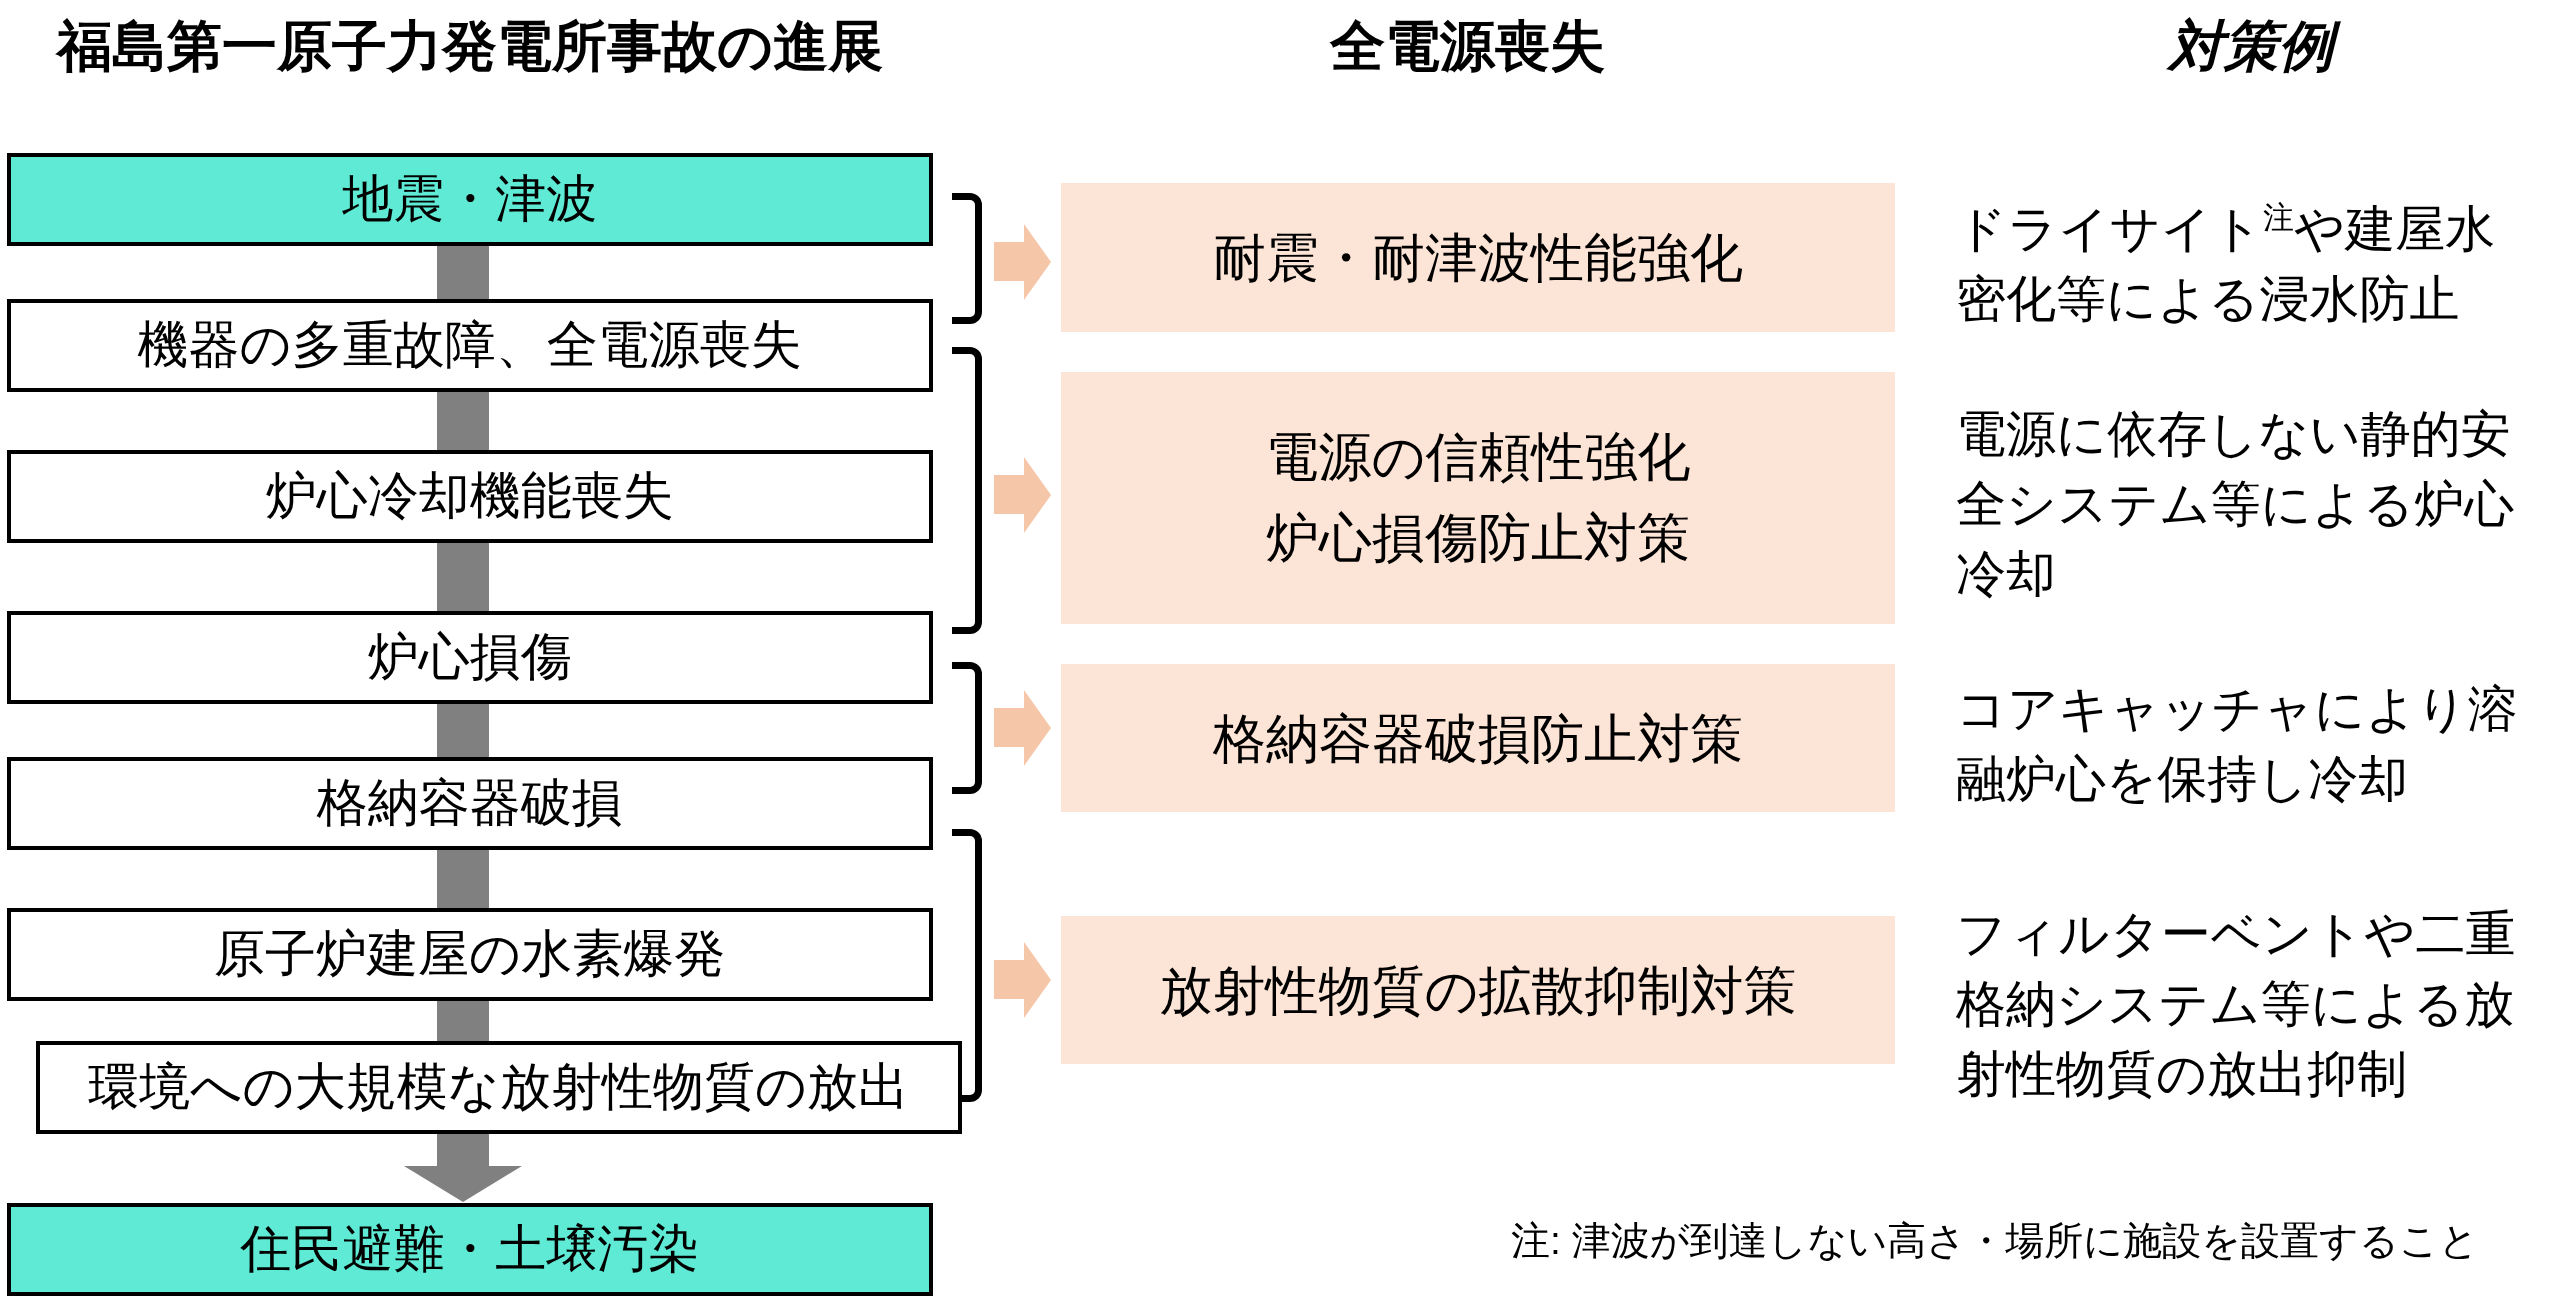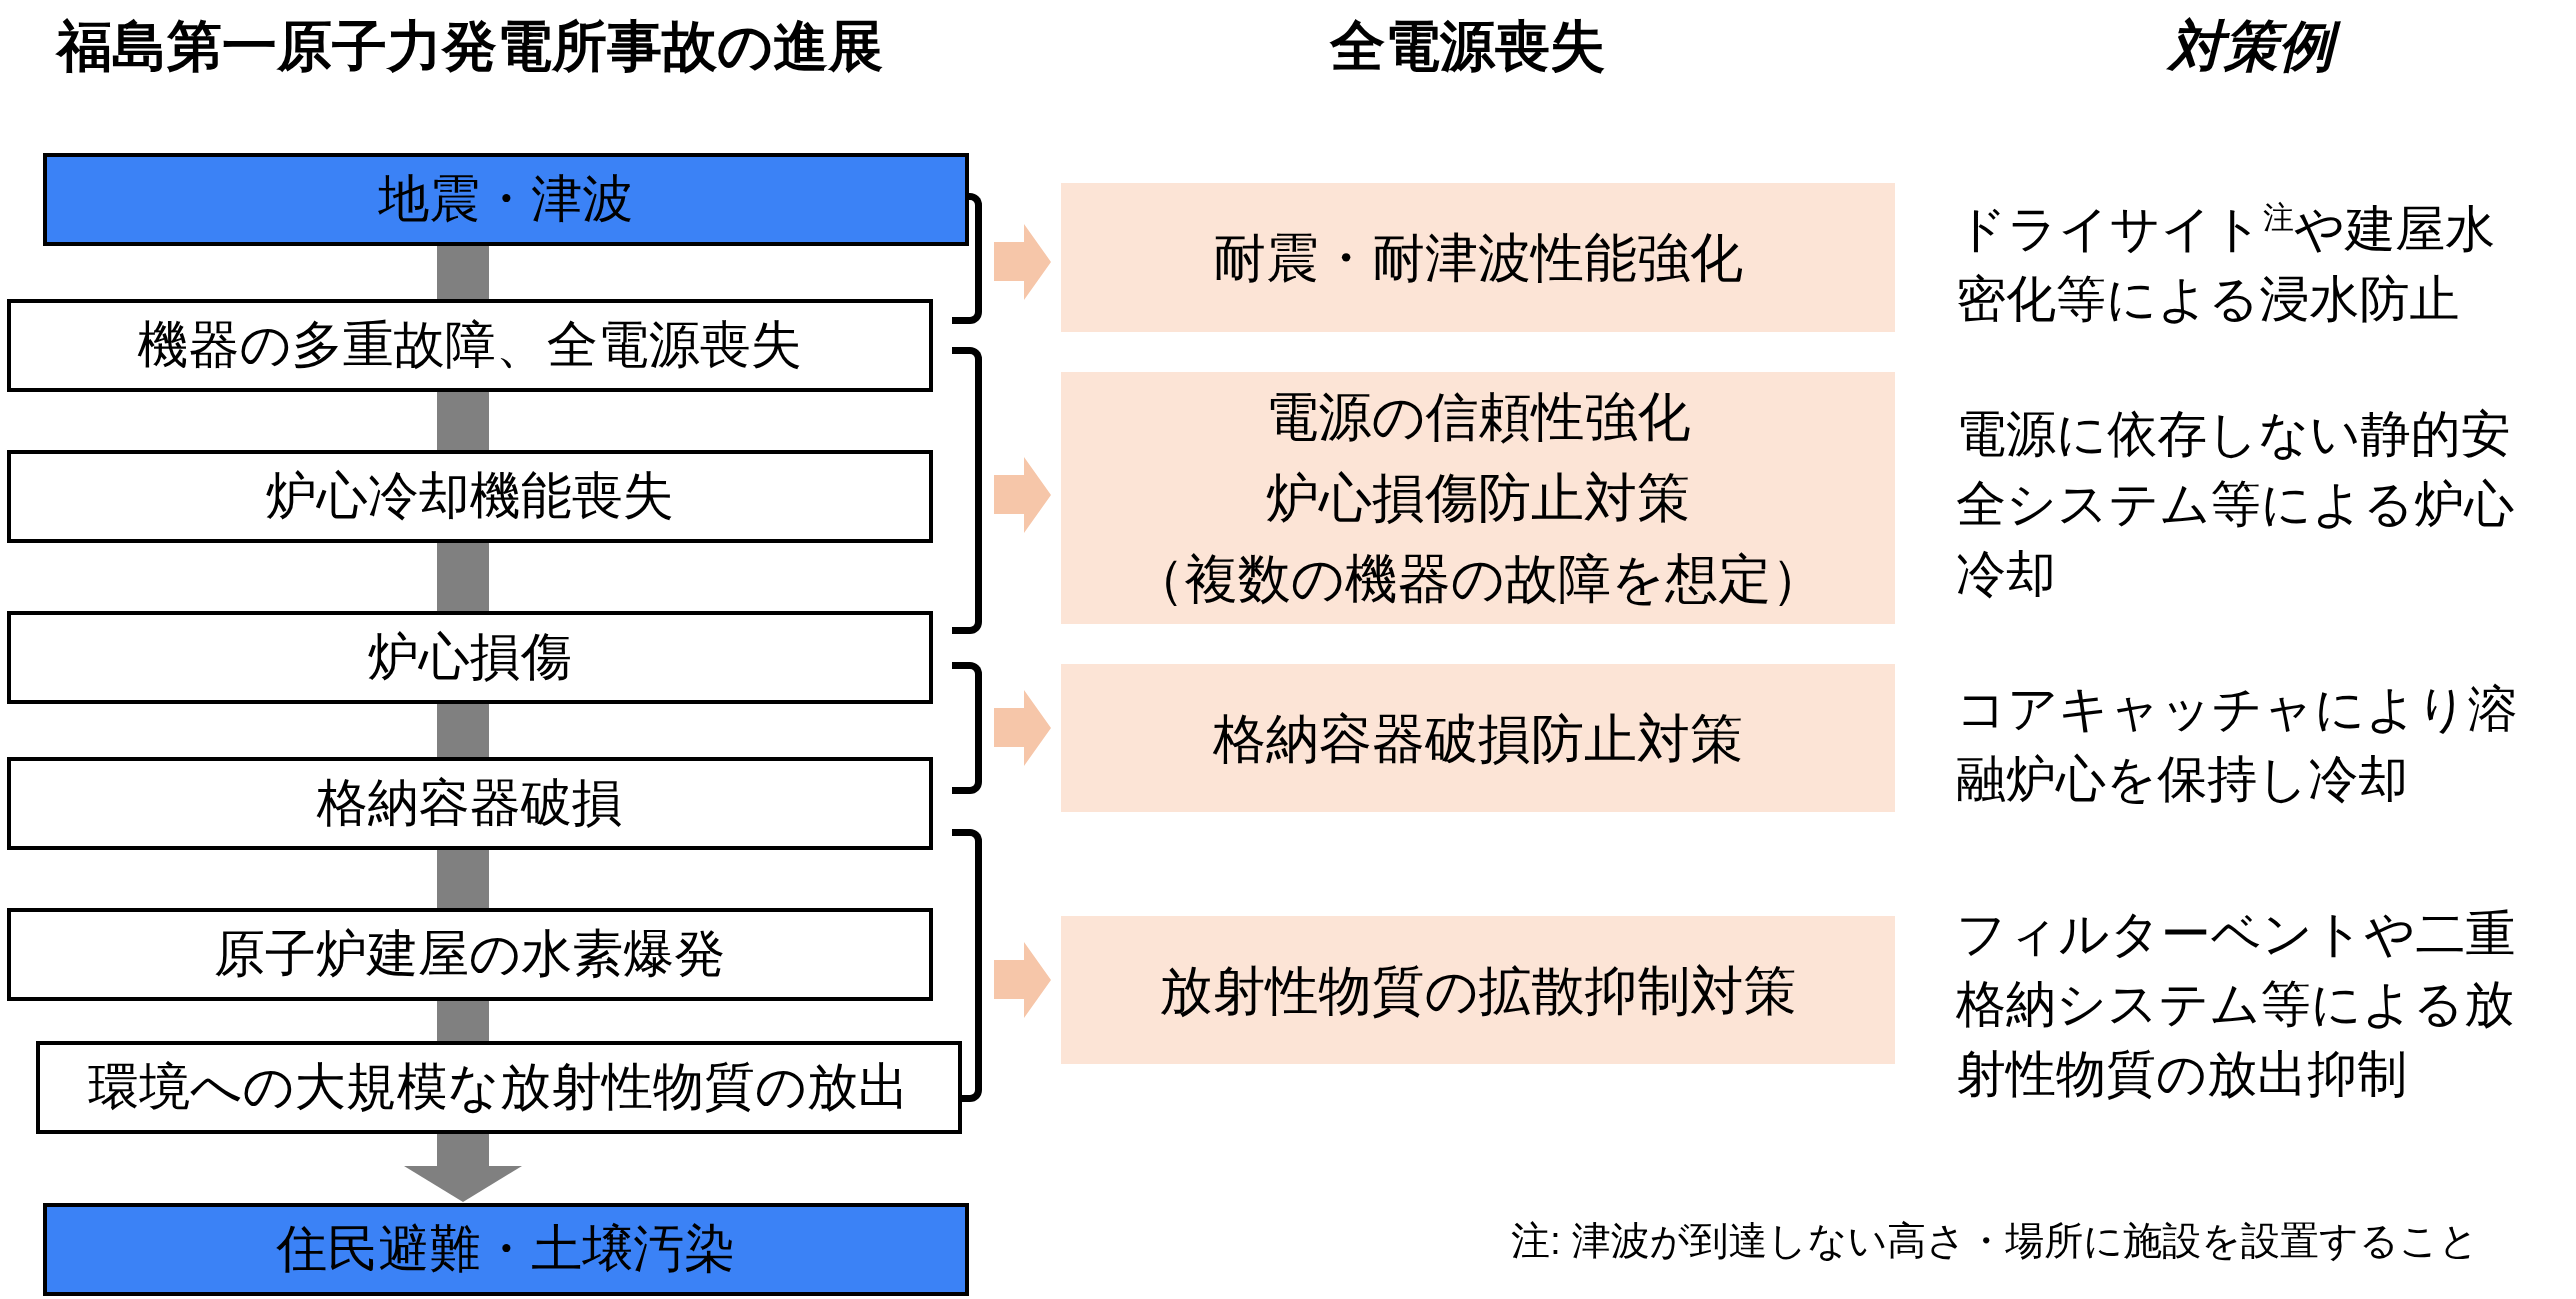--- a/index.html
+++ b/index.html
@@ -34,21 +34,21 @@
     box-sizing:border-box;
     border:4.7px solid #000000;
     background:#ffffff;
     display:flex;
     align-items:center;
     justify-content:center;
     font-size:51px;
     white-space:nowrap;
     z-index:2;
   }
-  .flow-box.gray{background:#3b82f6;margin-left:36px;}
+  .flow-box.gray{background:#5eead4;}
   .connector{
     position:absolute;
     left:437px;
     width:52px;
     background:#808080;
     z-index:1;
   }
   .arrow-head-down{
     position:absolute;
     left:404px;
@@ -158,21 +158,20 @@
   <div class="block-arrow" style="top:457px;"></div>
   <div class="block-arrow" style="top:690px;"></div>
   <div class="block-arrow" style="top:942px;"></div>
 
   <div class="standard-box" style="top:183px;height:149px;">
     <div>耐震・耐津波性能強化</div>
   </div>
   <div class="standard-box" style="top:372px;height:252px;font-family:Liberation Serif, serif;">
     <div>電源の信頼性強化</div>
     <div>炉心損傷防止対策</div>
-    <div>（複数の機器の故障を想定）</div>
   </div>
   <div class="standard-box" style="top:664px;height:148px;">
     <div>格納容器破損防止対策</div>
   </div>
   <div class="standard-box" style="top:916px;height:148px;">
     <div>放射性物質の拡散抑制対策</div>
   </div>
 
   <div class="measure" style="top:188px;">
     <div><span>ドライサイト</span><sup>注</sup><span>や建屋水</span></div>

